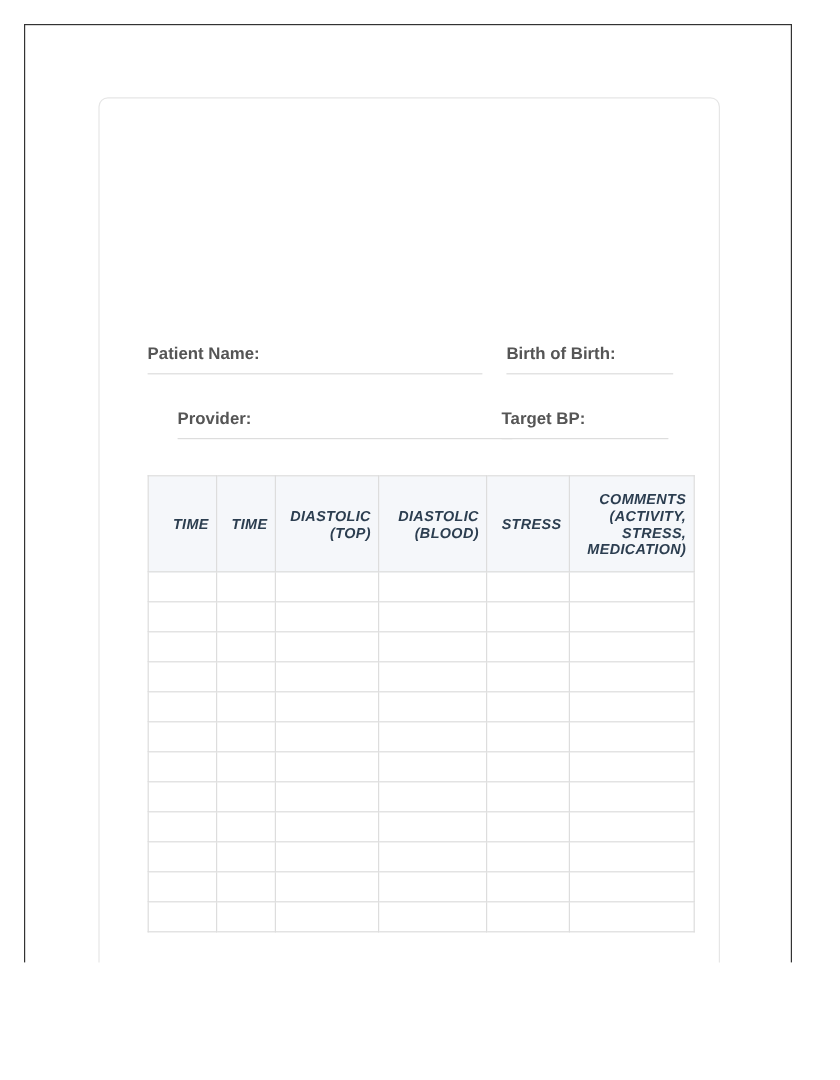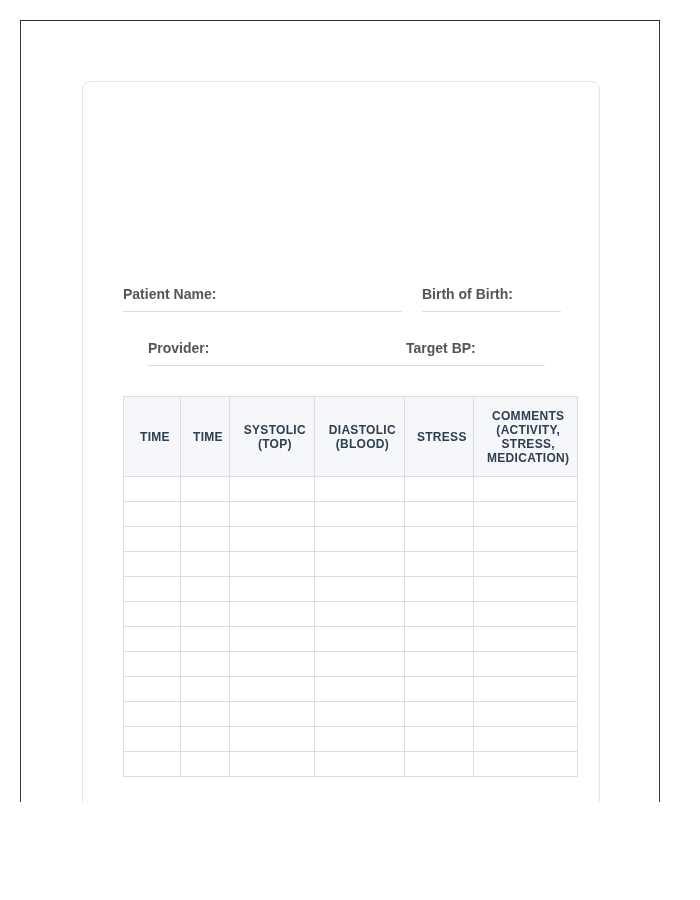--- a/index.html
+++ b/index.html
@@ -90,44 +90,45 @@
       border-bottom: 1px solid #dddddd;
       box-sizing: border-box;
       font-size: 14px;
       color: #555;
       font-weight: bold;
     }
     .field span { position: absolute; left: 0; top: 5px; }
     .f-patient { left: 40px; top: 199px; width: 279px; }
     .f-dob { left: 339px; top: 199px; width: 139px; }
     .f-provider { left: 40px; top: 253px; width: 279px; margin-left: 25px; }
-    .f-target { left: 323px; top: 253px; width: 139px; }
+    .f-target { left: 335px; top: 253px; width: 139px; }
 
     table.log {
       position: absolute;
       left: 40px;
       top: 314px;
       border-collapse: collapse;
       font-size: 12px;
     }
     table.log th, table.log td {
       border: 1px solid #dddddd;
       padding: 0;
     }
     table.log th {
       background: #f5f7fa;
       height: 80px;
-      text-align: center;
+      text-align: right;
       padding-left: 12px;
       padding-right: 6px;
       font-weight: bold;
       color: #2c3e50;
       letter-spacing: 0.3px;
       line-height: 14px;
       box-sizing: border-box;
+      font-style: italic;
     }
     table.log td {
       height: 24px;
     }
   </style>
 </head>
 <body>
 
 <div class="page-frame">
   <div class="card">
@@ -144,21 +145,21 @@
     </div>
     <div class="field f-target">
       <span>Target BP:</span>
     </div>
 
     <table class="log">
       <thead>
         <tr>
           <th style="width:57px">TIME</th>
           <th style="width:34px">TIME</th>
-          <th style="width:85px">SYSTOLIC (TOP)</th>
+          <th style="width:85px">DIASTOLIC (TOP)</th>
           <th style="width:90px">DIASTOLIC (BLOOD)</th>
           <th style="width:65px">STRESS</th>
           <th style="width:104px">COMMENTS (ACTIVITY, STRESS, MEDICATION)</th>
         </tr>
       </thead>
       <tbody id="log-body">
           <tr>
             <td></td>
             <td></td>
             <td></td>

